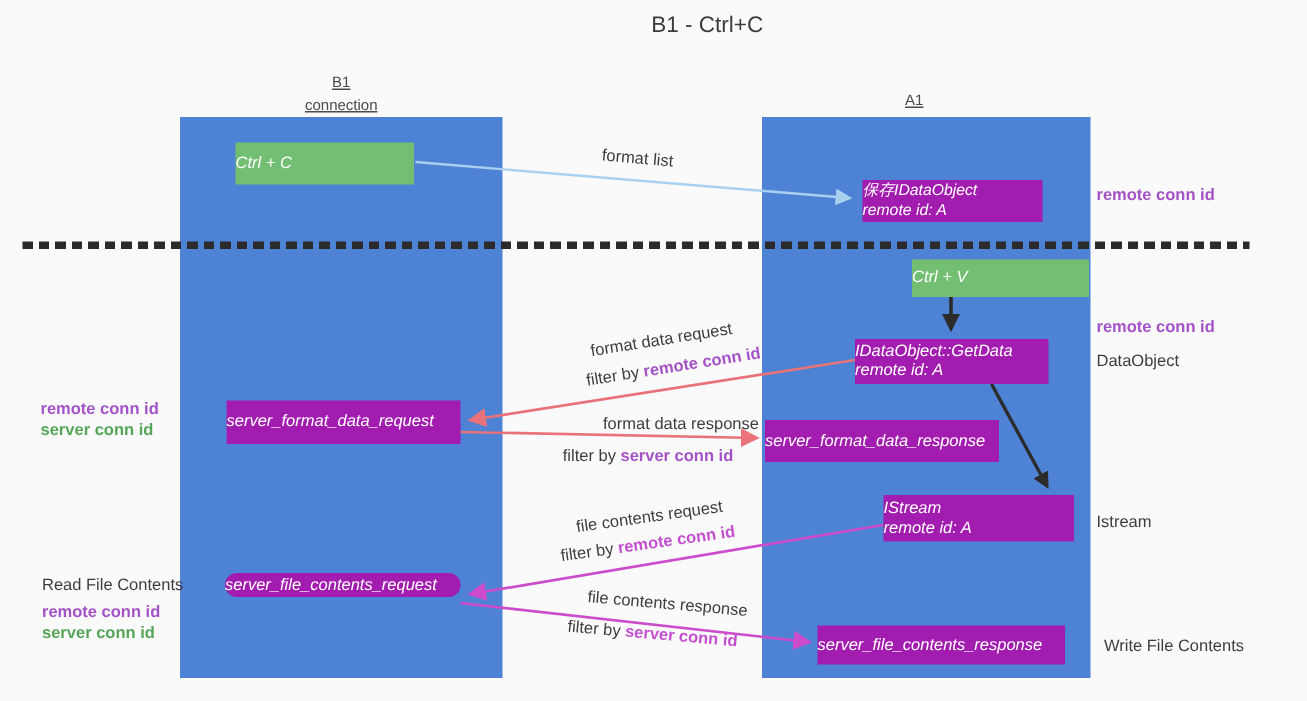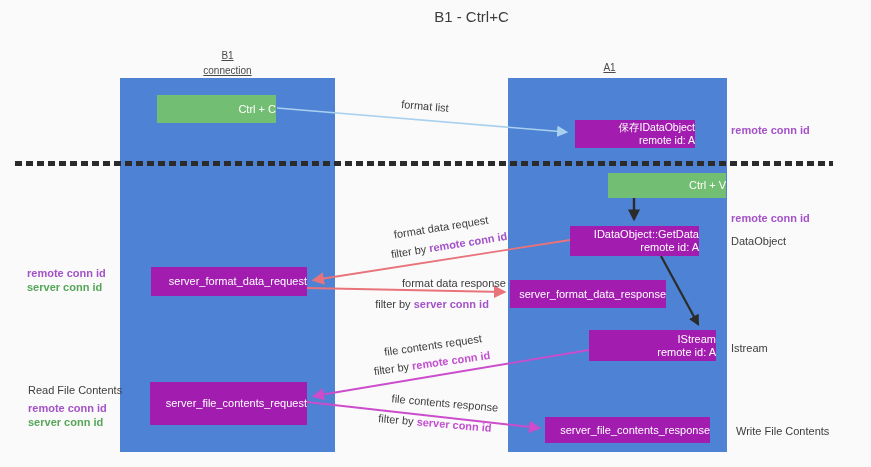--- a/index.html
+++ b/index.html
@@ -5,22 +5,22 @@
   html,body{margin:0;padding:0;background:#fafafa;}
   .canvas{
     position:relative;width:871px;height:467px;background:#fafafa;
     font-family:"Liberation Sans","DejaVu Sans",sans-serif;overflow:hidden;
     color:#3d3d3d;
   }
   .title{position:absolute;left:0;top:7px;width:871px;text-align:center;
     font-size:15px;line-height:20px;color:#3c3c3c;margin-left:36px;}
   .lane{position:absolute;background:#4d82d4;}
   .lane-header{position:absolute;text-align:center;font-size:10px;line-height:15px;color:#4a4a4a;text-decoration:underline;}
-  .node{position:absolute;display:flex;flex-direction:column;align-items:flex-end;
-    justify-content:center;color:#fff;font-size:11px;line-height:13px;text-align:center;white-space:nowrap;}
+  .node{position:absolute;display:flex;flex-direction:column;align-items:flex-start;
+    justify-content:center;color:#fff;font-size:11px;line-height:13px;text-align:center;white-space:nowrap;font-style:italic;}
   .green{background:#72be72;}
   .orange{background:#a21caf;}
   .lbl{position:absolute;font-size:11px;color:#3d3d3d;white-space:nowrap;transform-origin:center;}
   .side{position:absolute;font-size:11px;font-weight:bold;white-space:nowrap;line-height:14px;}
   .plain{font-weight:normal;color:#3d3d3d;}
   .key-purple{color:#a452c8;font-weight:bold;}
   .key-green{color:#55a658;font-weight:bold;}
   .key-magenta{color:#c44fd0;font-weight:bold;}
   .dashed{position:absolute;left:15px;top:161px;width:818px;height:5px;
     background:repeating-linear-gradient(to right,#2b2b2b 0 7px,transparent 7px 11px);}
@@ -97,21 +97,21 @@
 
   <div class="node orange" style="left:510px;top:280px;width:156px;height:28px;">
     <div>server_format_data_response</div>
   </div>
 
   <div class="node orange" style="left:589px;top:330px;width:127px;height:31px;">
     <div>IStream</div>
     <div>remote id: A</div>
   </div>
 
-  <div class="node orange" style="left:150px;top:382px;width:157px;height:43px;">
+  <div class="node orange" style="left:150px;top:382px;width:157px;height:16px;border-radius:14px;">
     <div>server_file_contents_request</div>
   </div>
 
   <div class="node orange" style="left:545px;top:417px;width:165px;height:26px;">
     <div>server_file_contents_response</div>
   </div>
 
   <div class="lbl" style="left:425px;top:100px;transform:translateX(-50%) rotate(5deg);">format list</div>
 
   <div class="lbl" style="left:441px;top:221px;transform:translateX(-50%) rotate(-9deg);">format data request</div>

